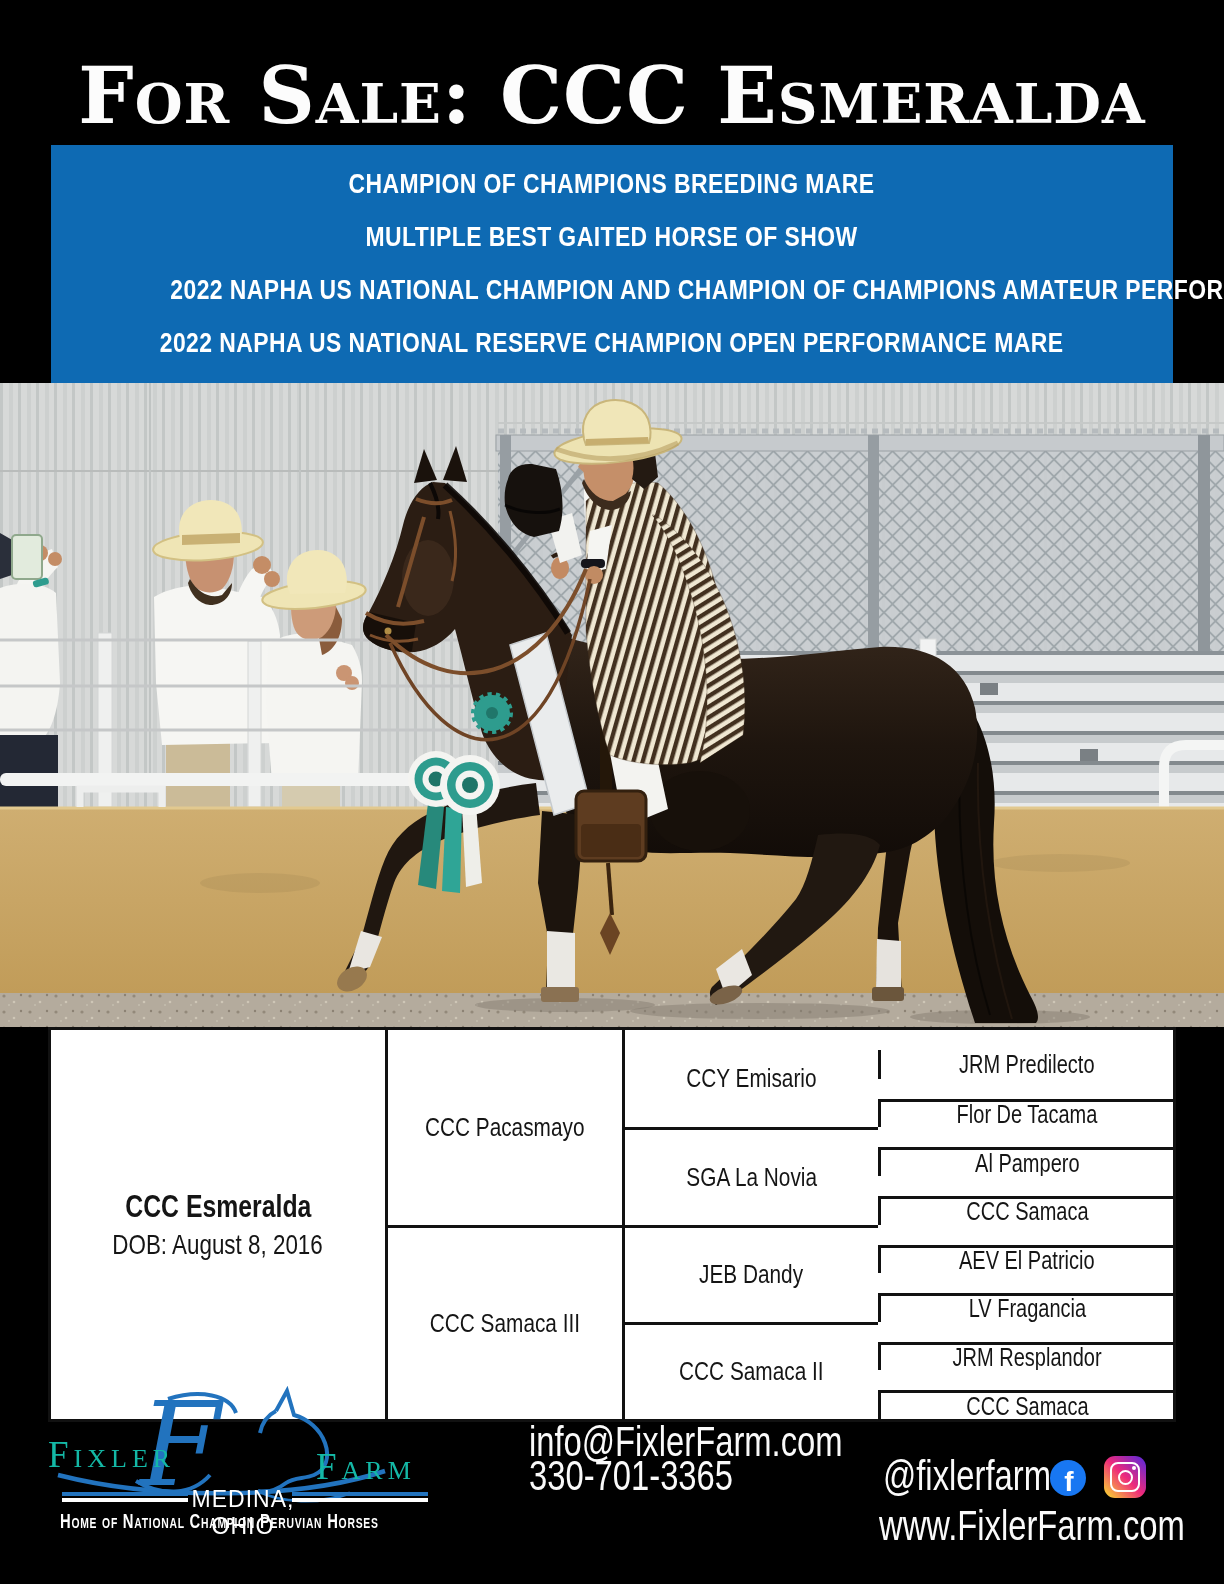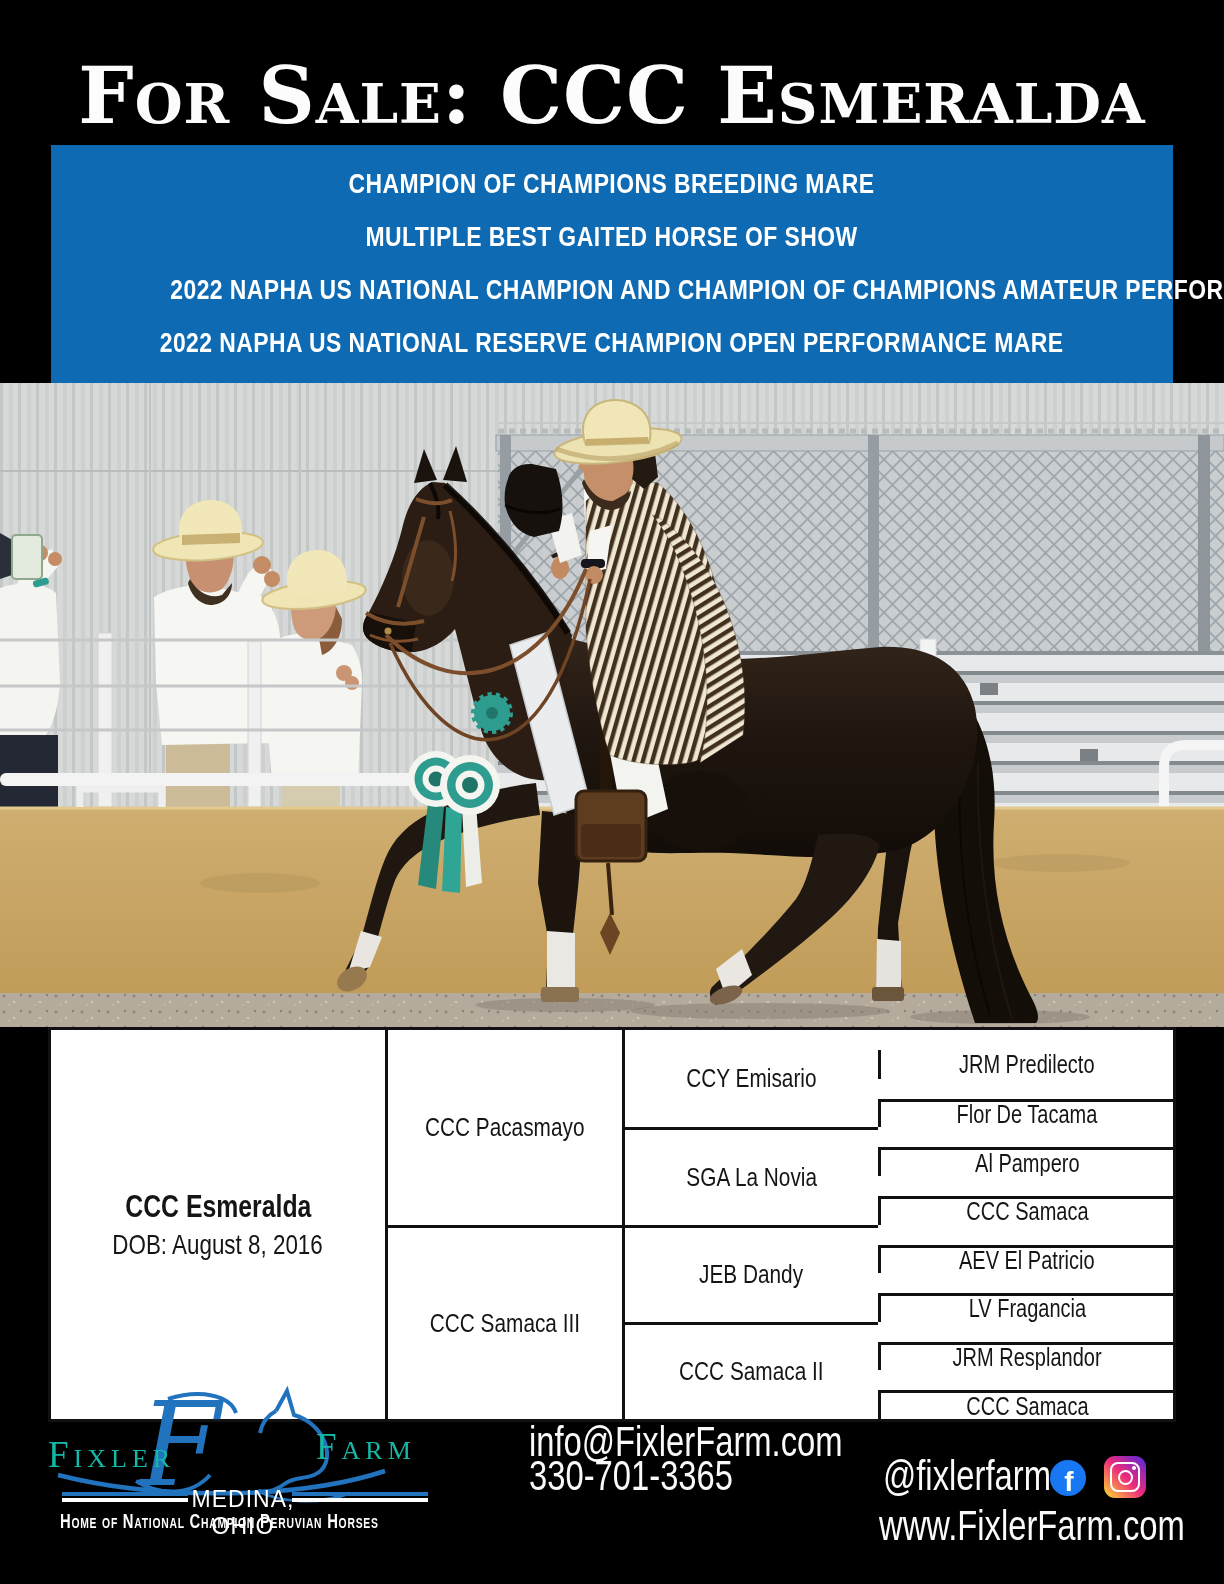--- a/index.html
+++ b/index.html
@@ -44,21 +44,21 @@
   #subject-name{font-size:31px;font-weight:bold;}
   #subject-dob{font-size:28px;}
 
   
   #logo{left:40px;top:1385px;width:400px;height:165px;z-index:3;}
   #logo svg{position:absolute;left:0;top:0;}
   .logoword{position:absolute;color:#14b8a6;
             font-family:"Liberation Serif","DejaVu Serif",serif;
             font-variant:small-caps;font-size:37px;letter-spacing:5px;}
   #logo-fixler{left:8px;top:48px;}
-  #logo-farm{left:276px;top:40px;}
+  #logo-farm{left:276px;top:60px;}
   #logo-medina{position:absolute;left:148px;top:101px;width:110px;text-align:center;
                color:#fff;font-size:23px;letter-spacing:1px;}
   .rule{position:absolute;height:4px;}
   .rule.blue{background:#2273be;} .rule.white{background:#fff;}
   #tagline{position:absolute;left:20px;top:125px;color:#fff;font-weight:bold;
            font-variant:small-caps;font-size:20px;letter-spacing:1px;white-space:nowrap;}
 
   .contact{color:#fafafa;font-size:42px;white-space:nowrap;z-index:3;}
   #phone{left:529px;top:1452px;}
   #email{left:529px;top:1418px;}

